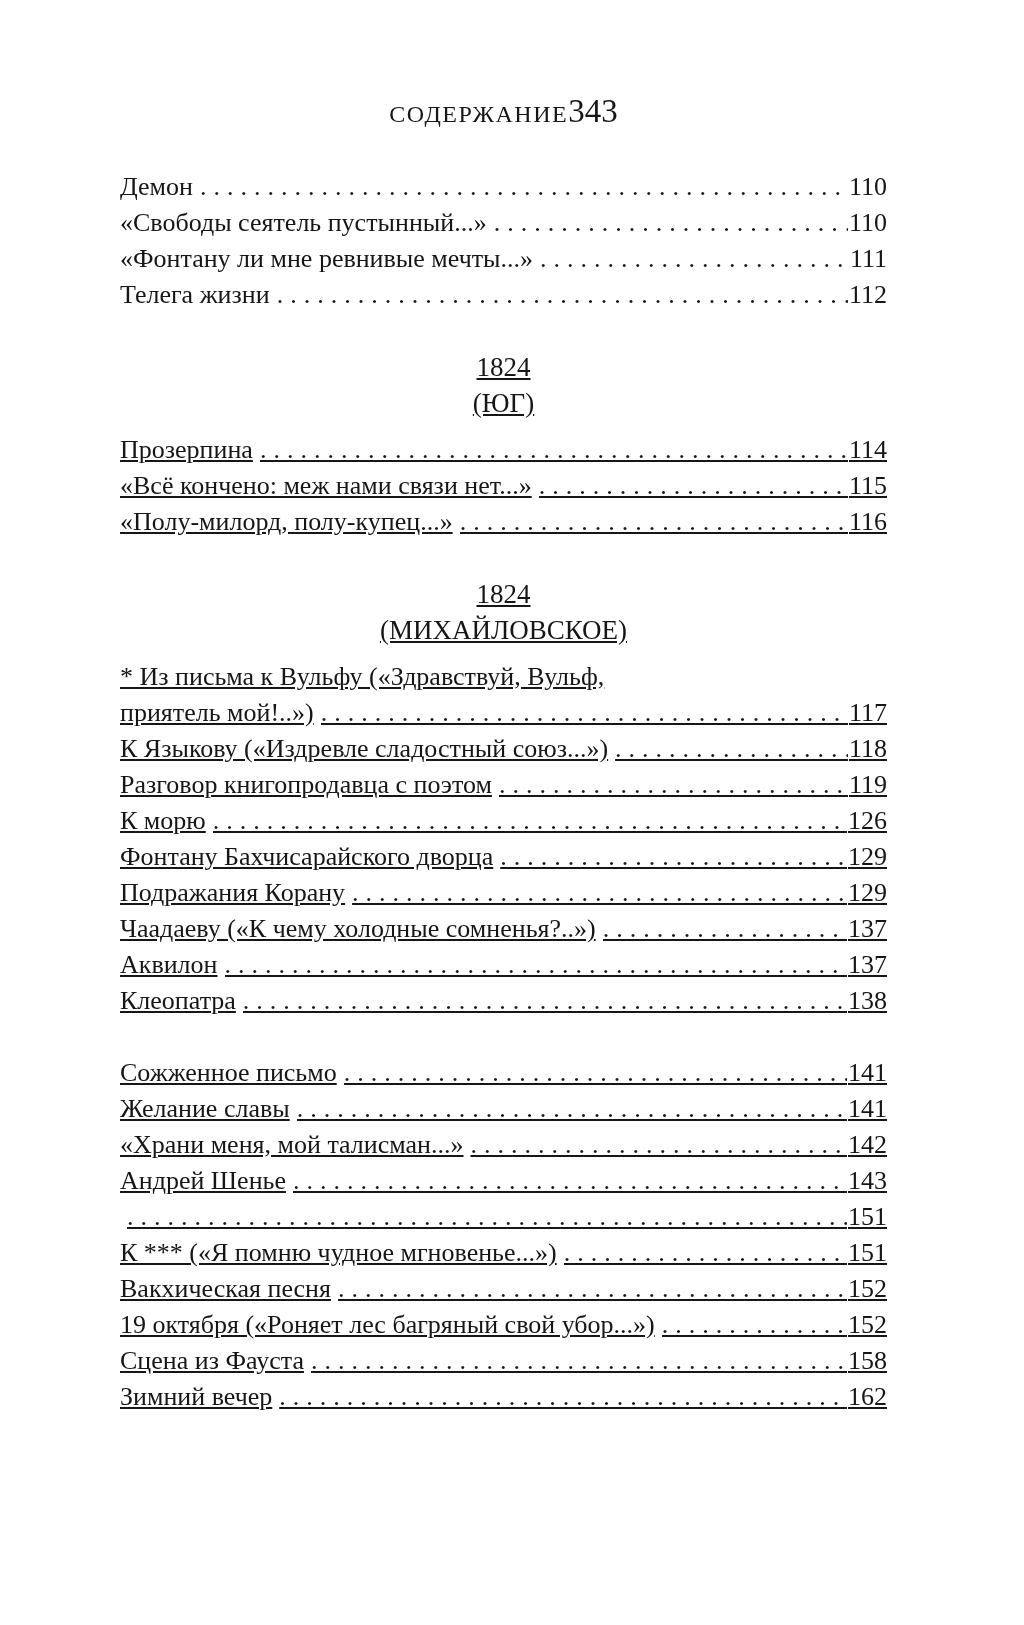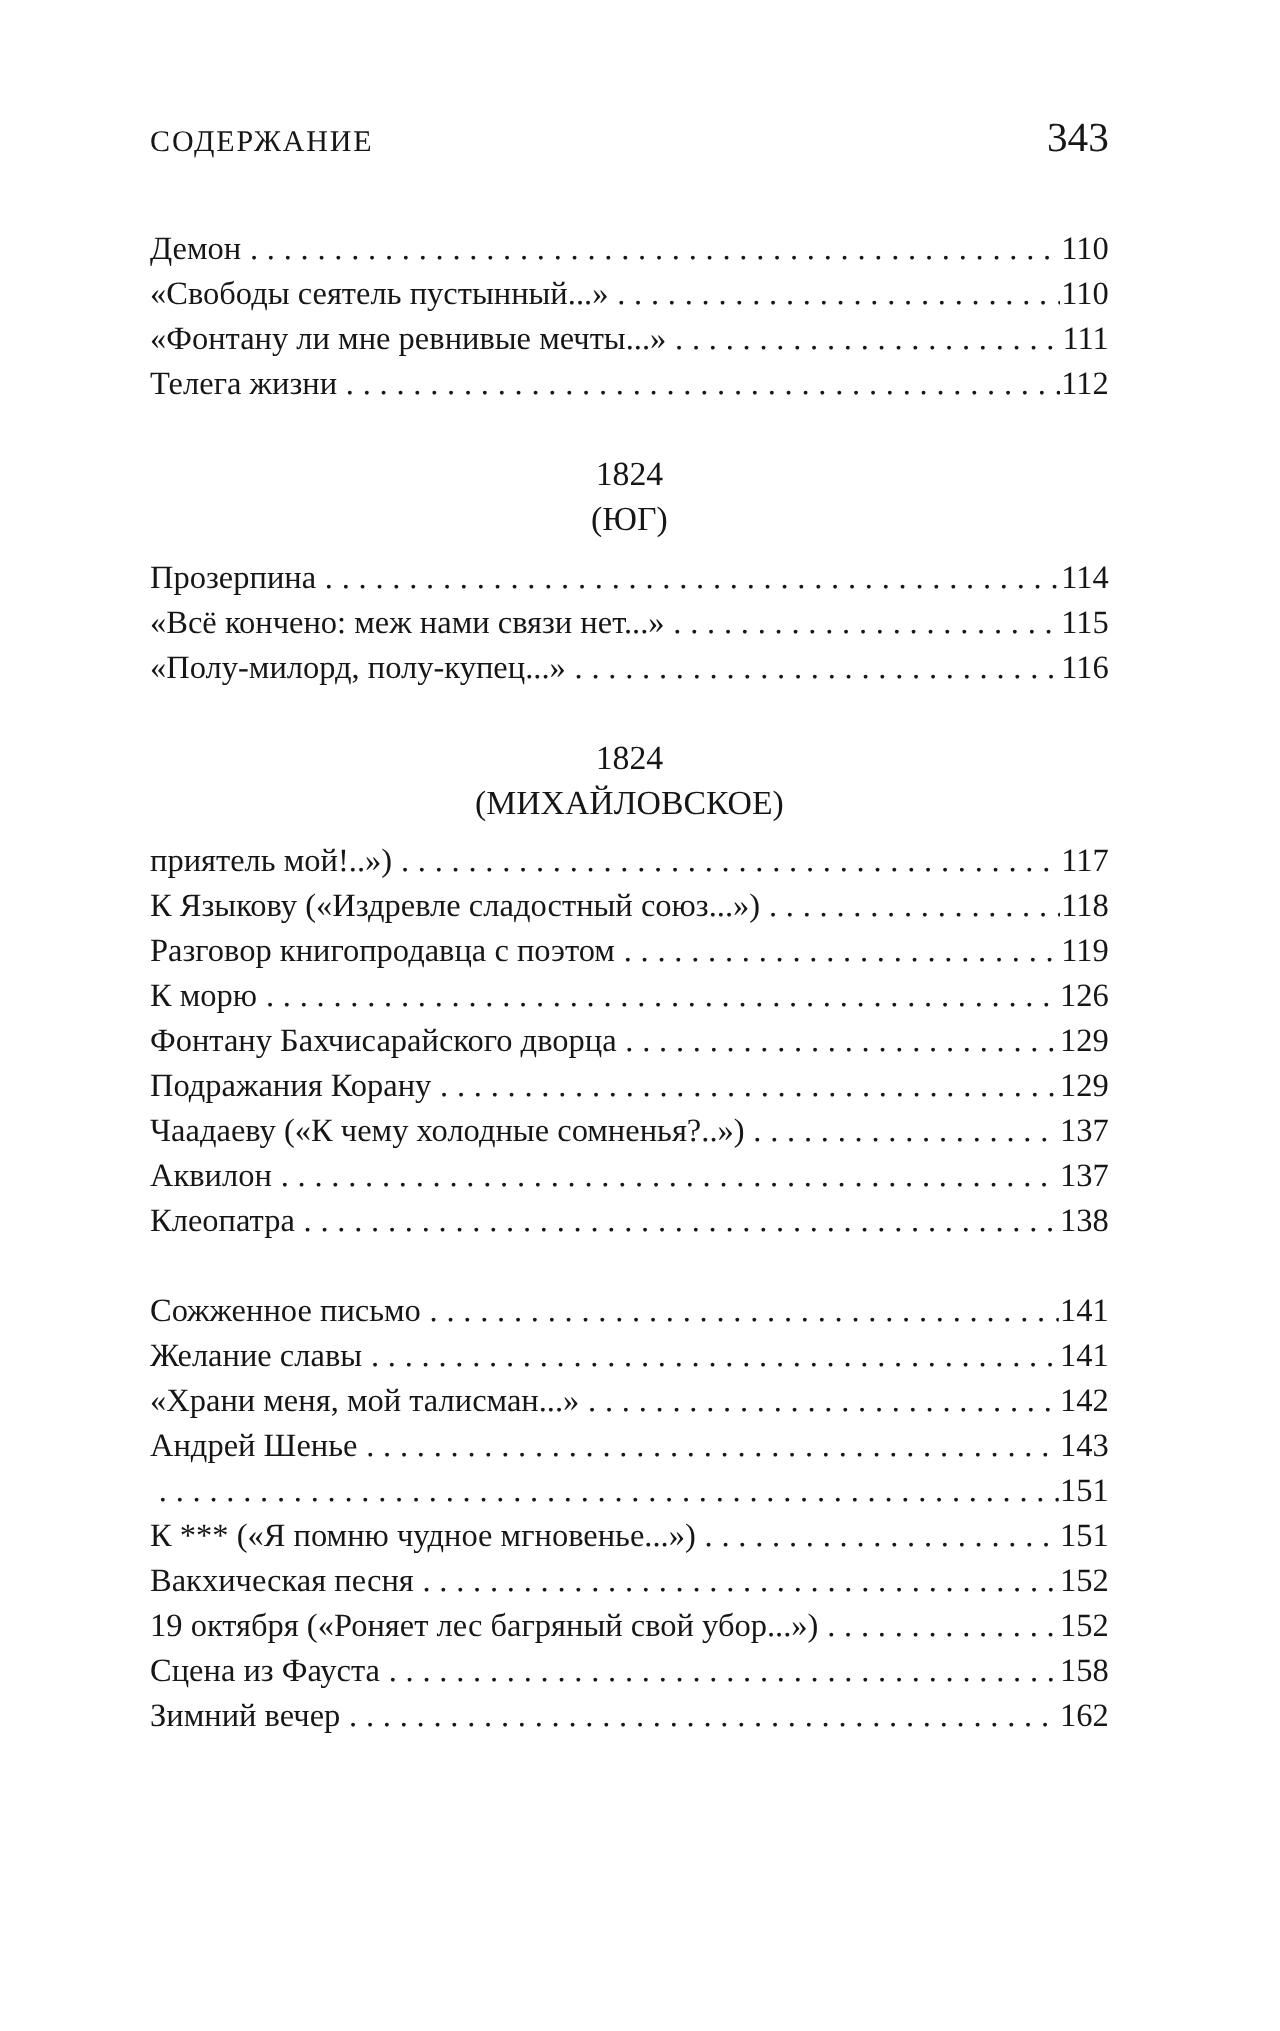--- a/index.html
+++ b/index.html
@@ -10,34 +10,34 @@
     font-family: "Liberation Serif", "DejaVu Serif", serif;
     overflow: hidden;
   }
   .page {
     box-sizing: border-box;
     width: 1024px; height: 1625px;
     padding: 96px 137px 0 120px;
   }
   .page-header {
     display: flex;
-    justify-content: space-between;
+    justify-content: center;
     align-items: baseline;
     line-height: 30px;
-    margin-bottom: 52px;
+    margin-bottom: 40px;
   }
   .page-header .hdr-title {
     font-size: 24px;
     letter-spacing: 1.5px;
   }
   .page-header .folio {
     font-size: 33px;
   }
   .entries { }
-  .year-section { margin-top: 36px; }
+  .year-section { margin-top: 36px; text-decoration: underline; }
   .year-section .entries { margin-top: 11px; }
   .heading-line {
     text-align: center;
     font-size: 27px;
     line-height: 36px;
   }
   .row {
     display: flex;
     align-items: flex-start;
     font-size: 26px;
@@ -109,20 +109,23 @@
         <span class="pagenum">116</span>
       </div>
     </div>
   </div>
 
   <div class="year-section">
     <div class="heading-line">1824</div>
     <div class="heading-line">(МИХАЙЛОВСКОЕ)</div>
     <div class="entries">
       <div class="row">
+        <span class="title">* Из письма к Вульфу («Здравствуй, Вульф,</span>
+      </div>
+      <div class="row">
         <span class="title">приятель мой!..»)</span>
         <span class="leader"></span>
         <span class="pagenum">117</span>
       </div>
       <div class="row">
         <span class="title">К Языкову («Издревле сладостный союз...»)</span>
         <span class="leader"></span>
         <span class="pagenum">118</span>
       </div>
       <div class="row">

